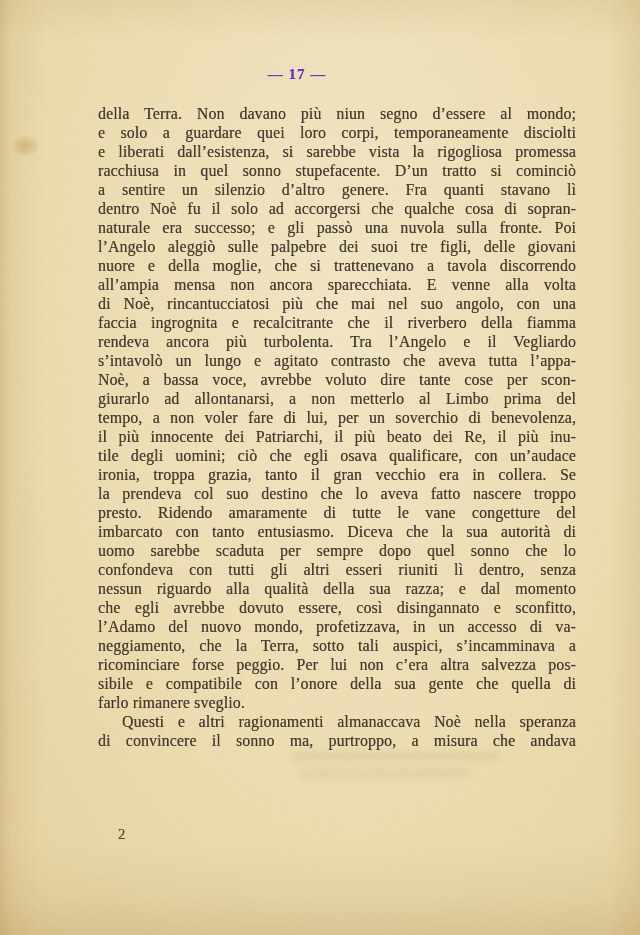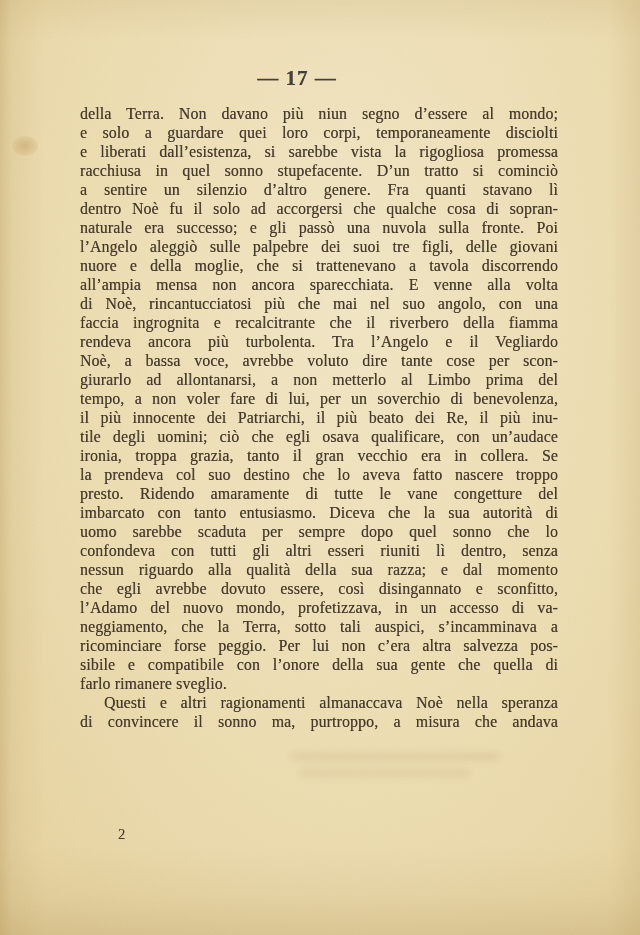--- a/index.html
+++ b/index.html
@@ -25,30 +25,30 @@
     opacity: 0.07;
     pointer-events: none;
   }
   .page-header {
     position: absolute;
     top: 66px;
     left: 82px;
     width: 478px;
     transform: translateX(-24px);
     text-align: center;
-    font-size: 21px;
+    font-size: 15px;
     font-weight: bold;
     letter-spacing: 1px;
-    color: #404040;
+    color: #6d28d9;
     text-shadow: 0.3px 0 0 rgba(67,57,44,0.5);
   }
   .text-block {
     position: absolute;
     top: 104px;
-    left: 80px;
+    left: 98px;
     width: 478px;
     color: #43392c;
   }
   .line {
     font-size: 15.8px;
     line-height: 19px;
     height: 19px;
     text-align: justify;
     text-align-last: justify;
     text-justify: inter-word;
@@ -110,20 +110,21 @@
     <div class="line">racchiusa in quel sonno stupefacente. D’un tratto si cominciò</div>
     <div class="line">a sentire un silenzio d’altro genere. Fra quanti stavano lì</div>
     <div class="line">dentro Noè fu il solo ad accorgersi che qualche cosa di sopran-</div>
     <div class="line">naturale era successo; e gli passò una nuvola sulla fronte. Poi</div>
     <div class="line">l’Angelo aleggiò sulle palpebre dei suoi tre figli, delle giovani</div>
     <div class="line">nuore e della moglie, che si trattenevano a tavola discorrendo</div>
     <div class="line">all’ampia mensa non ancora sparecchiata. E venne alla volta</div>
     <div class="line">di Noè, rincantucciatosi più che mai nel suo angolo, con una</div>
     <div class="line">faccia ingrognita e recalcitrante che il riverbero della fiamma</div>
     <div class="line">rendeva ancora più turbolenta. Tra l’Angelo e il Vegliardo</div>
+    <div class="line">s’intavolò un lungo e agitato contrasto che aveva tutta l’appa-</div>
     <div class="line">Noè, a bassa voce, avrebbe voluto dire tante cose per scon-</div>
     <div class="line">giurarlo ad allontanarsi, a non metterlo al Limbo prima del</div>
     <div class="line">tempo, a non voler fare di lui, per un soverchio di benevolenza,</div>
     <div class="line">il più innocente dei Patriarchi, il più beato dei Re, il più inu-</div>
     <div class="line">tile degli uomini; ciò che egli osava qualificare, con un’audace</div>
     <div class="line">ironia, troppa grazia, tanto il gran vecchio era in collera. Se</div>
     <div class="line">la prendeva col suo destino che lo aveva fatto nascere troppo</div>
     <div class="line">presto. Ridendo amaramente di tutte le vane congetture del</div>
     <div class="line">imbarcato con tanto entusiasmo. Diceva che la sua autorità di</div>
     <div class="line">uomo sarebbe scaduta per sempre dopo quel sonno che lo</div>

